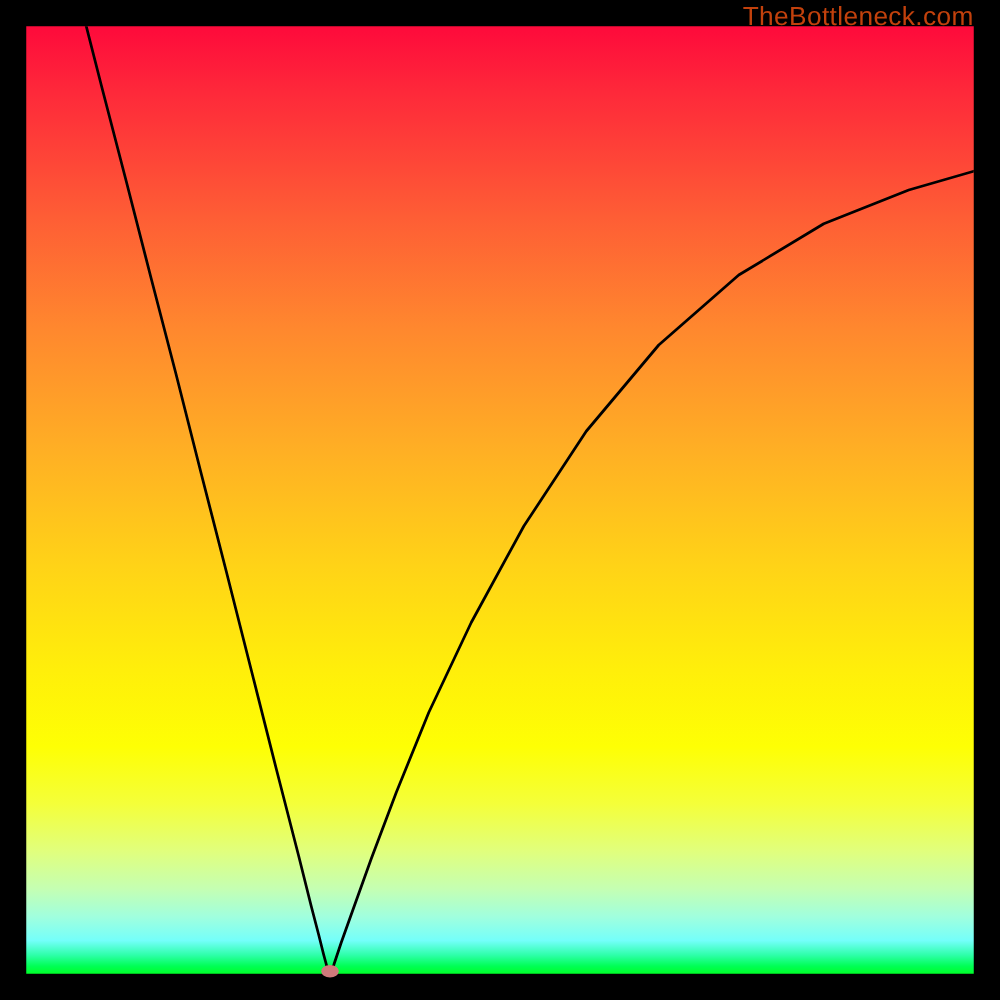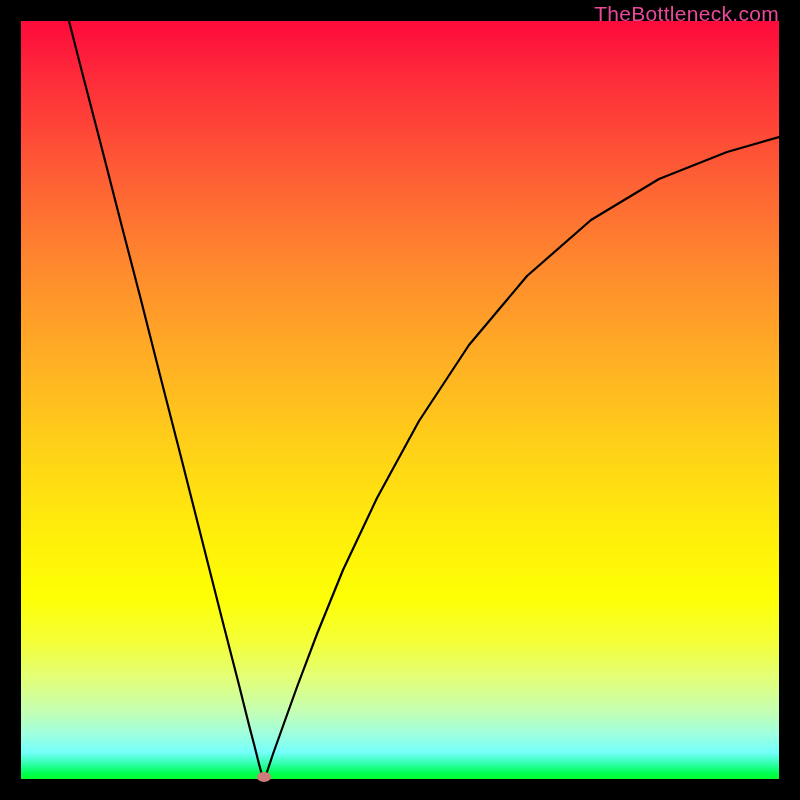--- a/index.html
+++ b/index.html
@@ -29,21 +29,21 @@
       #2fffab 98%,
       #00ff55 99.2%,
       #00ff29 100%
     );
   }
 
   .watermark {
     position: absolute;
     top: 2px;
     right: 21px;
-    color: #ec4899;
+    color: #c2410c;
     font-size: 21px;
     font-weight: 500;
     letter-spacing: 0.3px;
   }
 
   .curve {
     position: absolute;
     left: 21px;
     top: 21px;
     width: 758px;

